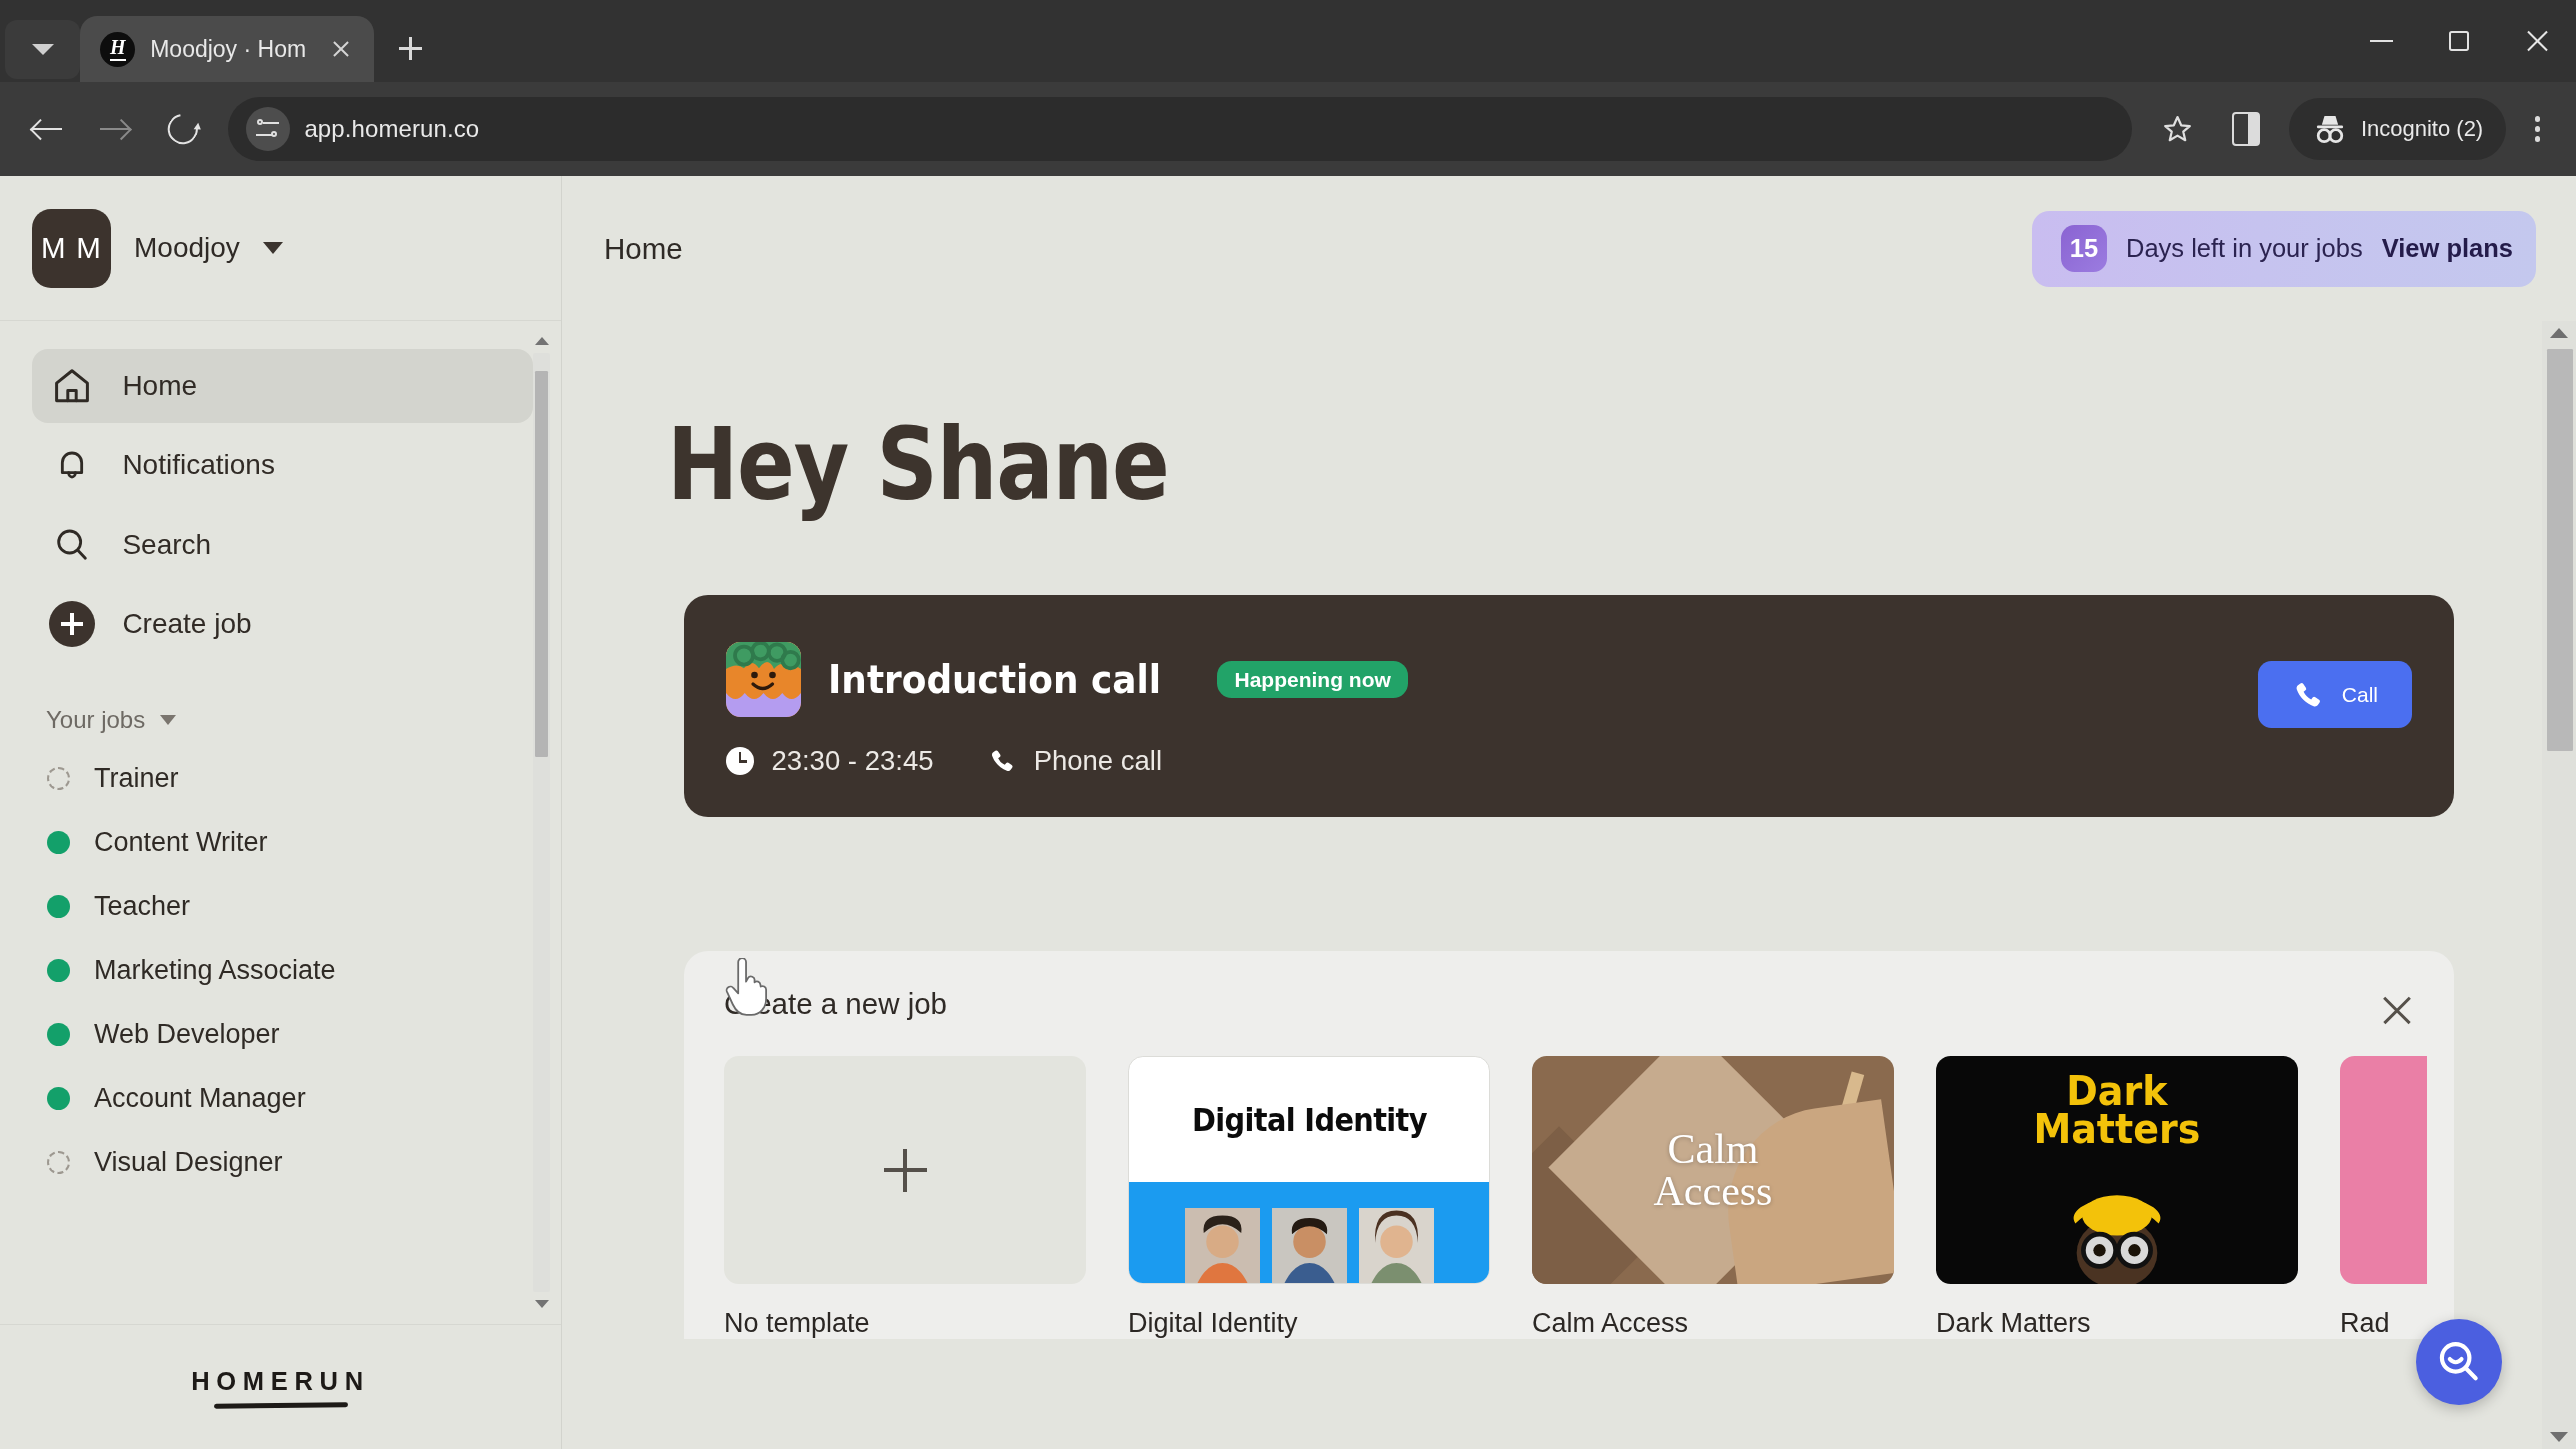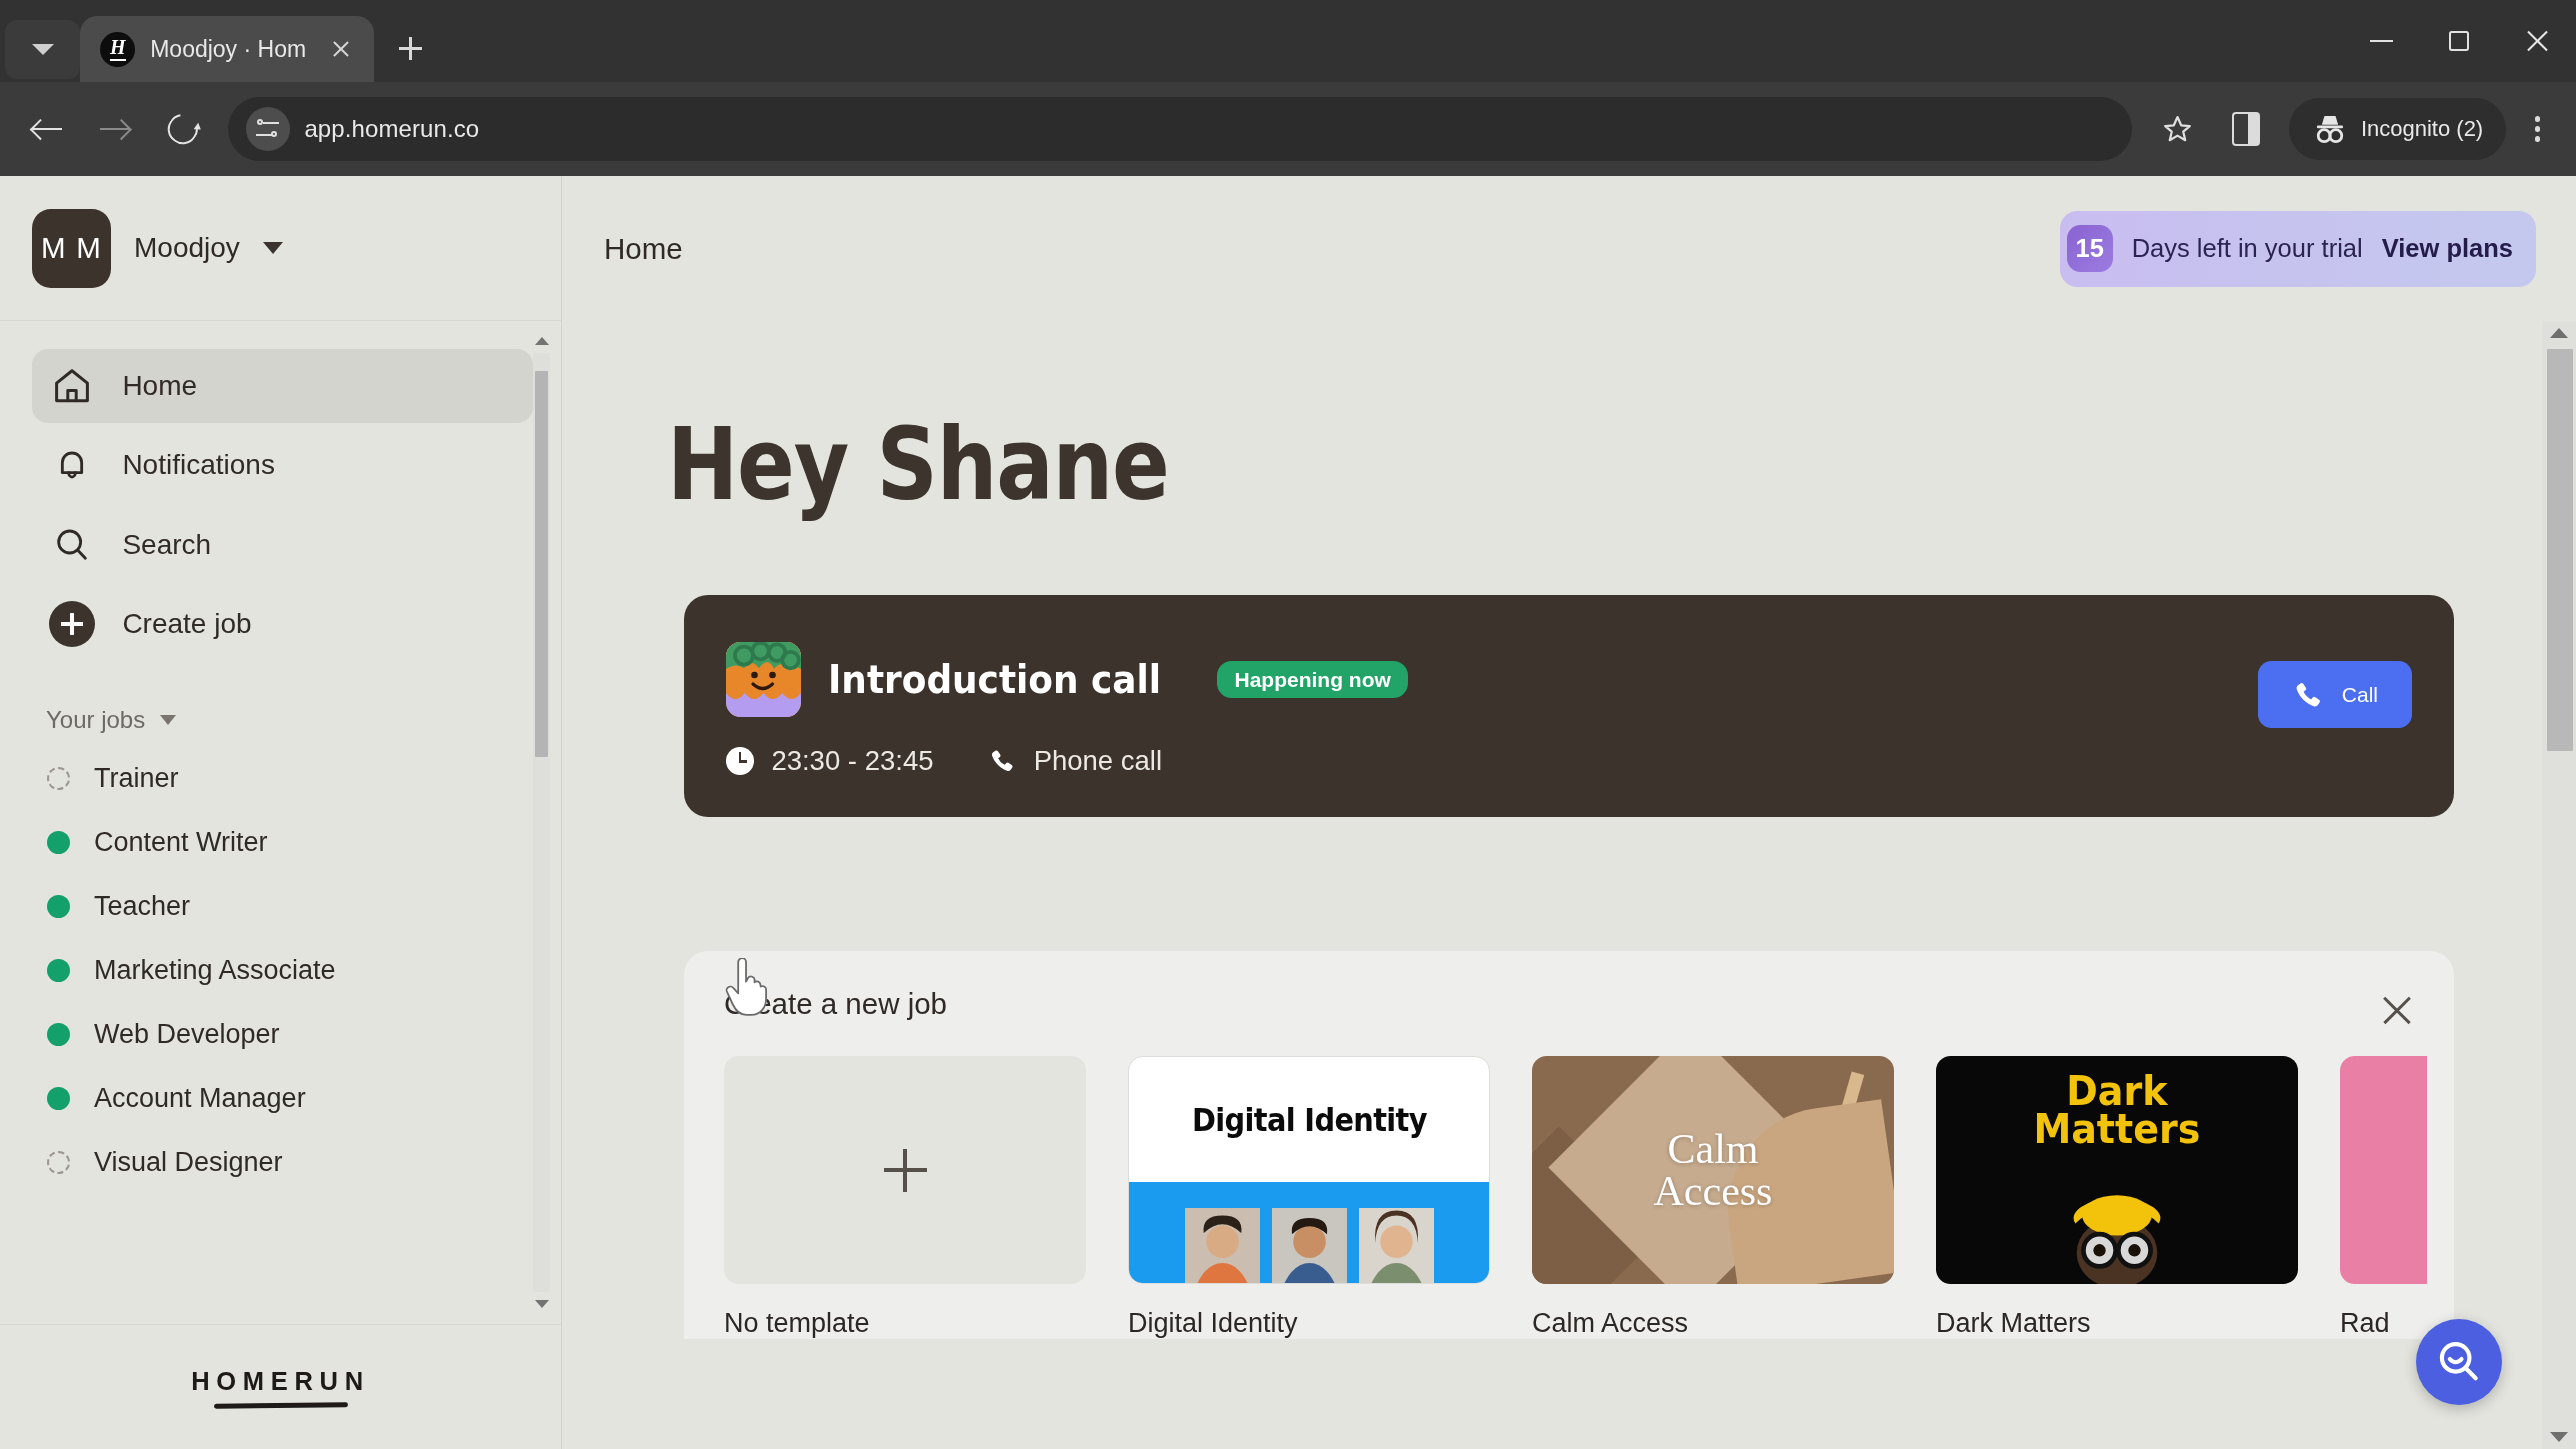--- a/index.html
+++ b/index.html
@@ -123,21 +123,21 @@
   .homerun-logo span { font-size:25.5px; letter-spacing:6.7px; font-weight:bold; color:#1d1a17; font-family:"Liberation Sans",sans-serif; }
   .homerun-rule { width:134px; height:4.7px; background:#1d1a17; border-radius:2.7px; margin-top:6.7px; transform:rotate(-0.6deg); }
 
   
   .main { flex:1; display:flex; flex-direction:column; position:relative; overflow:hidden; }
   .topbar { height:145px; display:flex; align-items:center; padding:0 40px 0 42px; flex:0 0 auto; }
   .topbar-title { font-size:29.5px; color:#2f2a26; }
   .trial-pill {
     margin-left:auto; height:76px; border-radius:17.4px;
     background:linear-gradient(90deg,#c9bdf0 0%,#c6c3ef 45%,#c4c8ee 100%);
-    display:flex; align-items:center; padding:0 23px 0 7px; gap:19px;
+    display:flex; align-items:center; padding:0 23px 0 29px; gap:19px;
   }
   .trial-count { width:46px;height:47px;border-radius:13.4px;background:linear-gradient(135deg,#8a63d2,#9b7ce0);color:#fff;font-size:25.5px;font-weight:bold;display:flex;align-items:center;justify-content:center;flex:0 0 auto; }
   .trial-text { font-size:25.5px; color:#2b2350; }
   .trial-link { font-size:25.5px; font-weight:bold; color:#241c4a; }
 
   .content { flex:1; padding:0 0 0 0; position:relative; overflow:hidden; }
   .greeting { font-size:99px; line-height:1; font-weight:bold; color:#3d342d; letter-spacing:-1.3px; padding:94px 0 0 122px;
     font-family:"DejaVu Sans",sans-serif; transform:scaleX(0.86); transform-origin:left center; }
 
   .call-card { margin:81px 122px 0 122px; background:#3c332d; border-radius:24px; padding:47px 42px 40px 42px; display:flex; align-items:flex-start; position:relative; }
@@ -393,21 +393,21 @@
         </div>
       </div>
     </div>
 
     <div class="main">
 
       <div class="topbar">
         <div class="topbar-title">Home</div>
         <div class="trial-pill">
           <div class="trial-count">15</div>
-          <div class="trial-text">Days left in your trial</div>
+          <div class="trial-text">Days left in your jobs</div>
           <div class="trial-link">View plans</div>
         </div>
       </div>
 
       <div class="content">
 
         <div class="greeting">Hey Shane</div>
 
         <div class="call-card">
           <div class="call-left">

